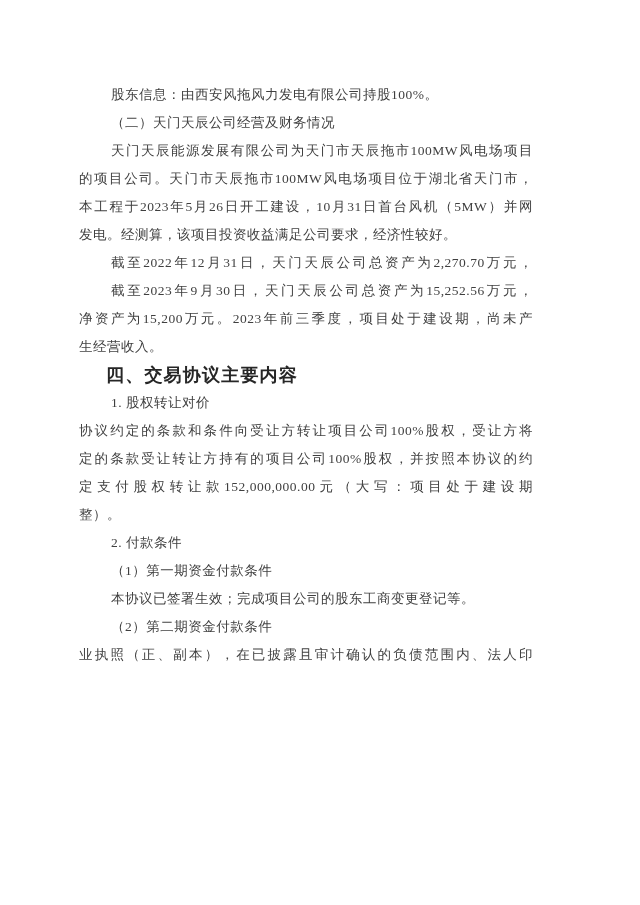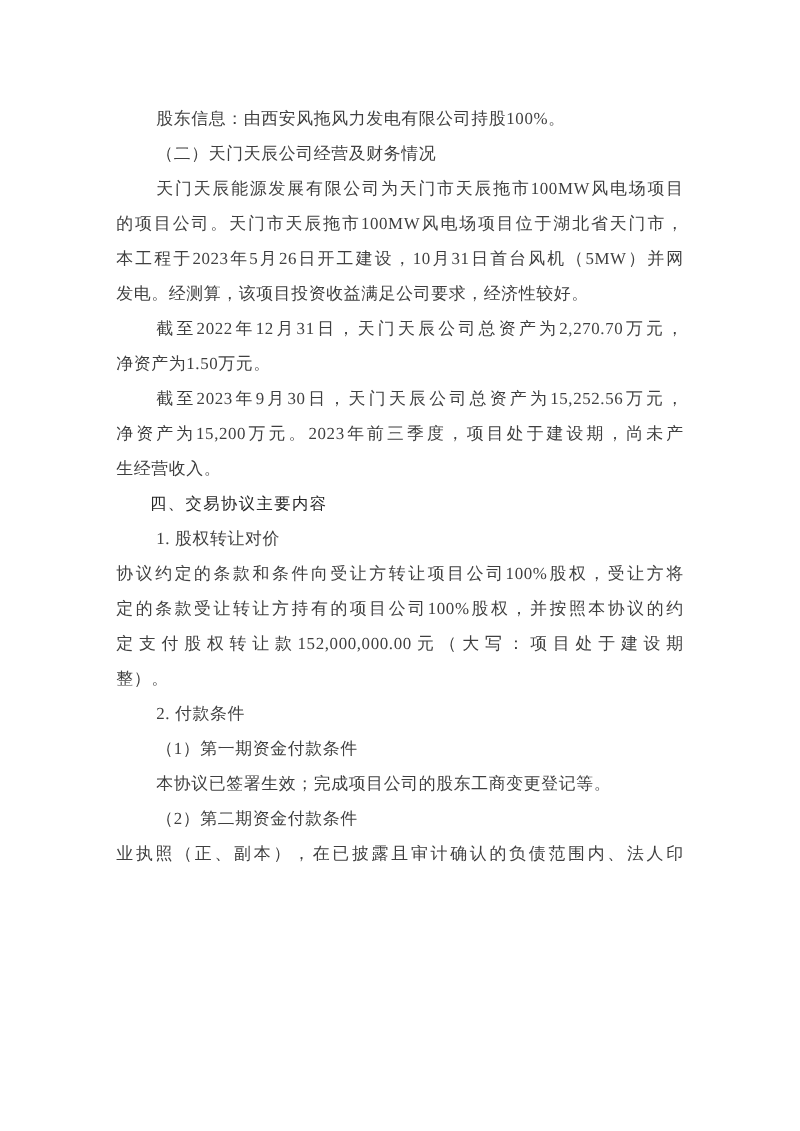--- a/index.html
+++ b/index.html
@@ -10,21 +10,21 @@
     }
     .page {
       position: relative;
       width: 640px;
       height: 905px;
       background: var(--page-bg, #ffffff);
       overflow: hidden;
     }
     .doc-body {
       position: absolute;
-      left: 93px;
+      left: 79px;
       top: 81px;
       width: 454px;
     }
     .line {
       height: 28px;
       line-height: 28px;
       font-size: 13.5px;
       letter-spacing: 0.5px;
       color: var(--text-color, #3f3f3f);
       white-space: nowrap;
@@ -34,40 +34,39 @@
       text-indent: 32px;
     }
     .line.justify {
       white-space: normal;
       text-align: justify;
       text-align-last: justify;
       text-justify: inter-character;
     }
     .line.heading {
       font-family: "Liberation Sans", "DejaVu Sans", sans-serif;
-      font-weight: 400;
-      font-size: 13px;
+      font-weight: 700;
+      font-size: 18px;
       letter-spacing: 1.2px;
       color: var(--heading-color, #262626);
       text-indent: 27px;
     }
   </style>
 </head>
 <body>
 
 <div class="page">
   <div class="doc-body">
       <div class="line indent">股东信息：由西安风拖风力发电有限公司持股100%。</div>
       <div class="line indent">（二）天门天辰公司经营及财务情况</div>
       <div class="line indent justify">天门天辰能源发展有限公司为天门市天辰拖市100MW风电场项目</div>
       <div class="line justify">的项目公司。天门市天辰拖市100MW风电场项目位于湖北省天门市，</div>
       <div class="line justify">本工程于2023年5月26日开工建设，10月31日首台风机（5MW）并网</div>
       <div class="line">发电。经测算，该项目投资收益满足公司要求，经济性较好。</div>
       <div class="line indent justify">截至2022年12月31日，天门天辰公司总资产为2,270.70万元，</div>
-      <div class="line">净资产为1.50万元。</div>
       <div class="line indent justify">截至2023年9月30日，天门天辰公司总资产为15,252.56万元，</div>
       <div class="line justify">净资产为15,200万元。2023年前三季度，项目处于建设期，尚未产</div>
       <div class="line">生经营收入。</div>
       <div class="line indent heading">四、交易协议主要内容</div>
       <div class="line indent">1. 股权转让对价</div>
       <div class="line justify">协议约定的条款和条件向受让方转让项目公司100%股权，受让方将</div>
       <div class="line justify">定的条款受让转让方持有的项目公司100%股权，并按照本协议的约</div>
       <div class="line justify">定支付股权转让款152,000,000.00元（大写：项目处于建设期</div>
       <div class="line">整）。</div>
       <div class="line indent">2. 付款条件</div>

